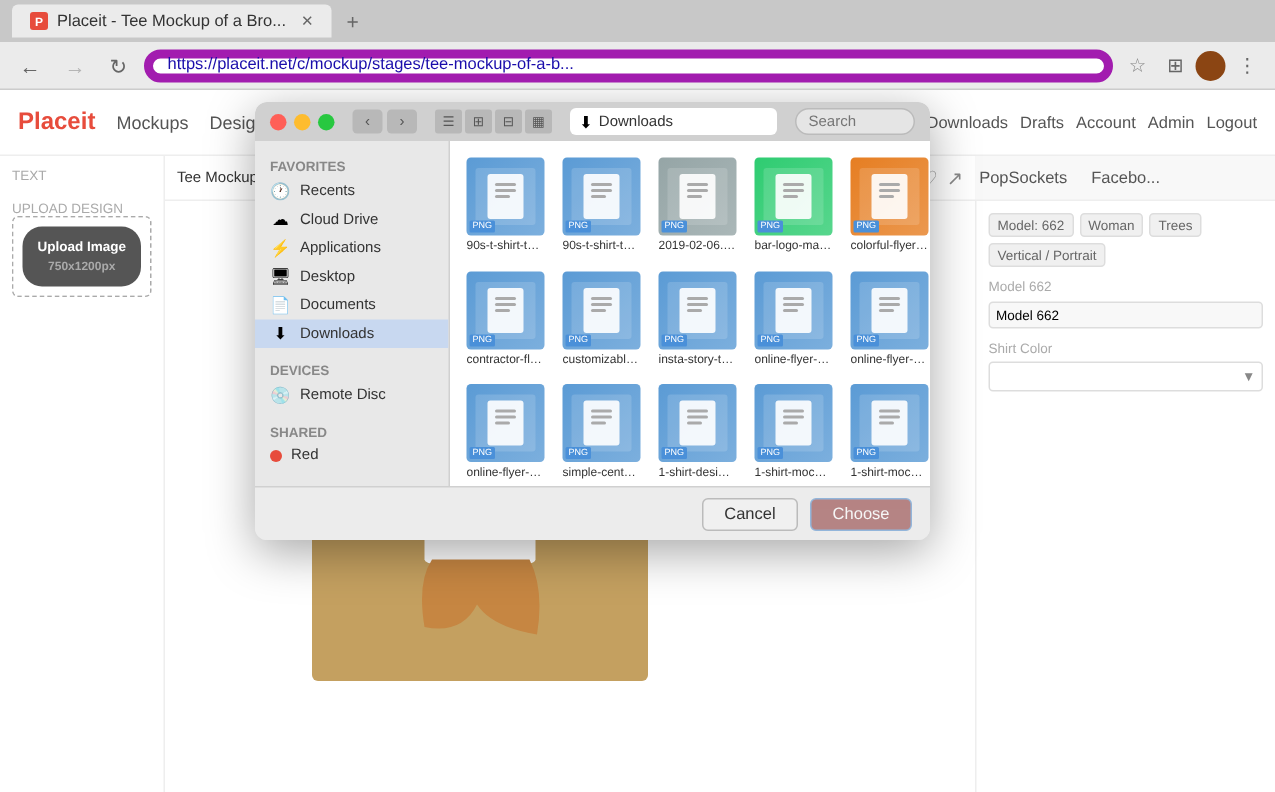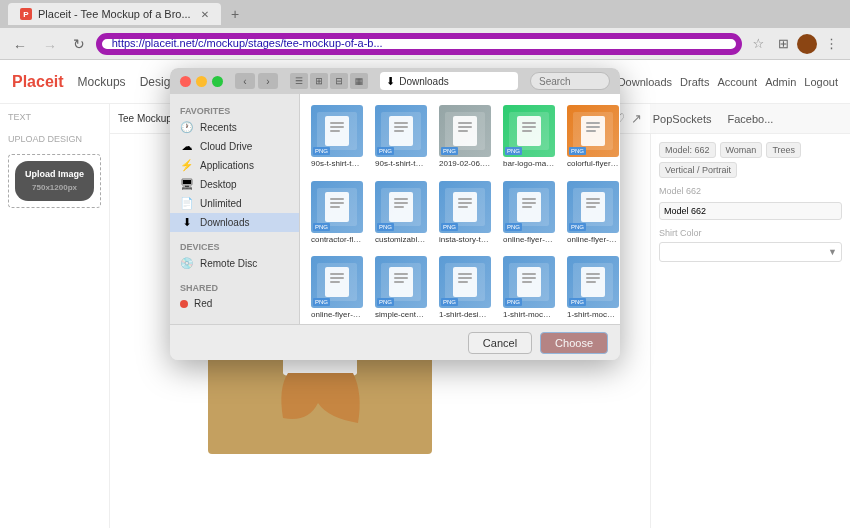--- a/index.html
+++ b/index.html
@@ -36,21 +36,21 @@
     
     .category-bar { background: #f8f8f8; height: 30px; display: flex; align-items: center; padding: 0 10px; border-bottom: 1px solid #eee; gap: 0; overflow: hidden; }
     .cat-item { font-size: 11px; color: #555; padding: 0 8px; cursor: pointer; white-space: nowrap; height: 100%; display: flex; align-items: center; }
 
     
     .left-panel { position: absolute; left: 0; top: 44px; width: 110px; background: white; border-right: 1px solid #eee; height: 424px; padding: 8px; }
     .panel-section { margin-bottom: 12px; }
     .panel-label { font-size: 9px; color: #aaa; text-transform: uppercase; margin-bottom: 4px; }
     .add-text-btn { background: white; border: 1px solid #ccc; border-radius: 4px; font-size: 10px; color: #555; padding: 4px 8px; cursor: pointer; width: 100%; text-align: center; }
     .upload-section { margin-top: 8px; }
-    .upload-label { font-size: 9px; color: #aaa; text-transform: uppercase; margin-bottom: 10px; }
+    .upload-label { font-size: 9px; color: #aaa; text-transform: uppercase; margin-bottom: 0; }
     .upload-design-box { border: 1px dashed #aaa; border-radius: 4px; padding: 6px; text-align: center; cursor: pointer; }
     .upload-img-placeholder { background: #555; color: white; font-size: 8px; padding: 8px 4px; border-radius: 13px; font-weight: bold; line-height: 1.3; }
     .upload-dim { font-size: 8px; color: #aaa; margin-top: 2px; }
 
     
     .mockup-area { position: absolute; left: 110px; top: 74px; width: 420px; height: 394px; display: flex; align-items: center; justify-content: center; }
 
     
     .right-panel { position: absolute; right: 0; top: 74px; width: 200px; background: white; border-left: 1px solid #eee; height: 394px; padding: 8px; }
     .rp-tags { display: flex; gap: 4px; flex-wrap: wrap; margin-bottom: 8px; }
@@ -295,21 +295,21 @@
           <div class="sidebar-item">
             <span class="sidebar-icon">⚡</span>
             <span class="sidebar-label">Applications</span>
           </div>
           <div class="sidebar-item">
             <span class="sidebar-icon">🖥</span>
             <span class="sidebar-label">Desktop</span>
           </div>
           <div class="sidebar-item">
             <span class="sidebar-icon">📄</span>
-            <span class="sidebar-label">Unlimited</span>
+            <span class="sidebar-label">Documents</span>
           </div>
           <div class="sidebar-item active">
             <span class="sidebar-icon">⬇</span>
             <span class="sidebar-label">Downloads</span>
           </div>
 
           <div class="sidebar-section-header" style="margin-top:6px;">Devices</div>
           <div class="sidebar-item">
             <span class="sidebar-icon">💿</span>
             <span class="sidebar-label">Remote Disc</span>

